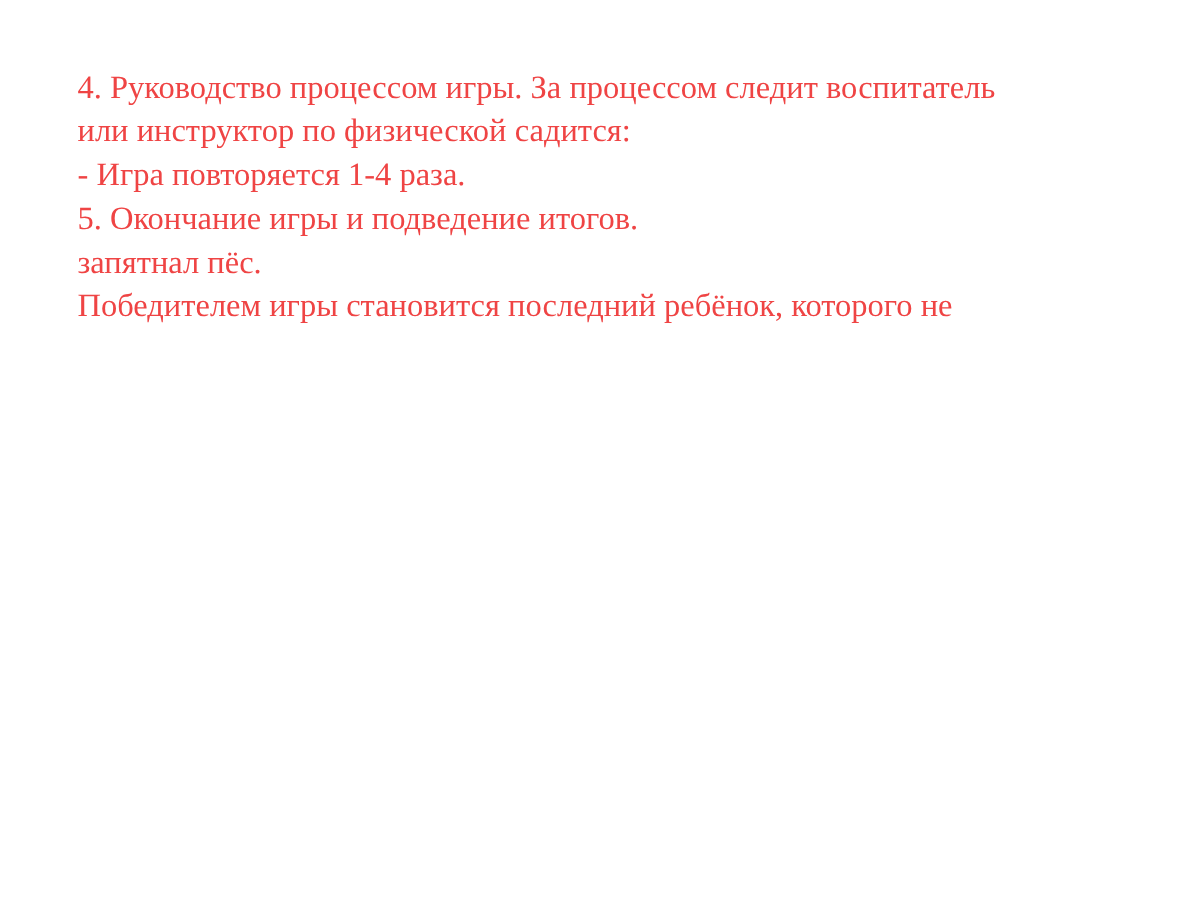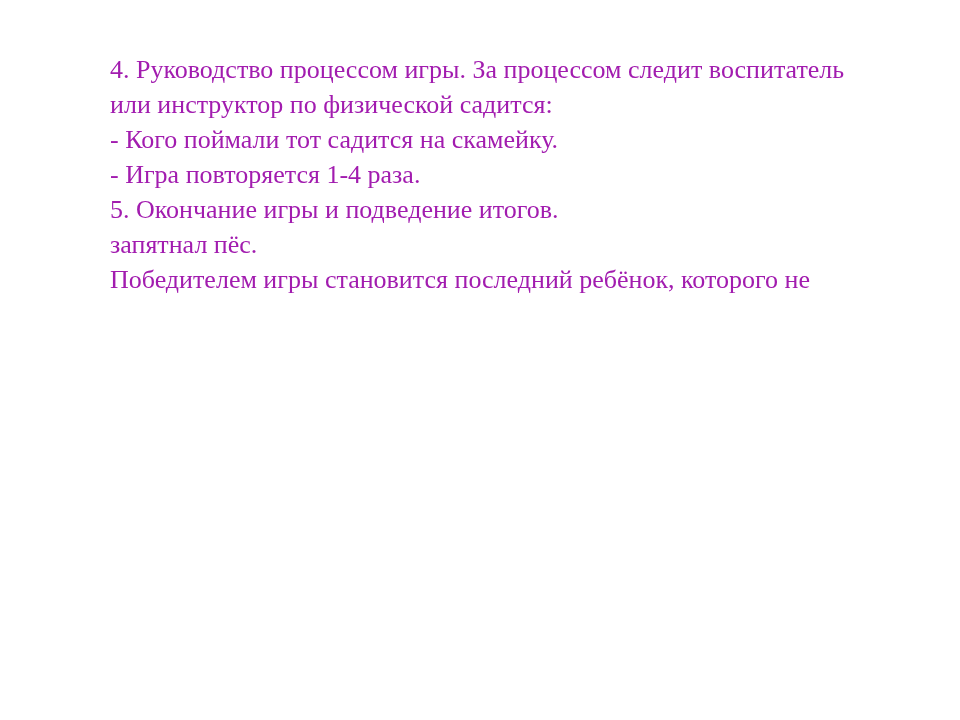--- a/index.html
+++ b/index.html
@@ -20,38 +20,36 @@
     top: 0;
     width: 960px;
     height: 720px;
     background: #ffffff;
   }
   .text-block {
     position: absolute;
     left: 62px;
     top: 52px;
     width: 850px;
-    color: #a21caf;
+    color: #ef4444;
     font-size: 26px;
     line-height: 35px;
     font-weight: 400;
     letter-spacing: 0px;
-    margin-left: 48px;
   }
   .text-line {
     display: block;
     white-space: nowrap;
   }
 </style>
 </head>
 <body>
 
 <div class="slide">
   <div class="text-block">
     <span class="text-line">4. Руководство процессом игры. За процессом следит воспитатель</span>
     <span class="text-line">или инструктор по физической садится:</span>
-    <span class="text-line">- Кого поймали тот садится на скамейку.</span>
     <span class="text-line">- Игра повторяется 1-4 раза.</span>
     <span class="text-line">5. Окончание игры и подведение итогов.</span>
     <span class="text-line">запятнал пёс.</span>
     <span class="text-line">Победителем игры становится последний ребёнок, которого не</span>
   </div>
 </div>
 
 </body></html>

